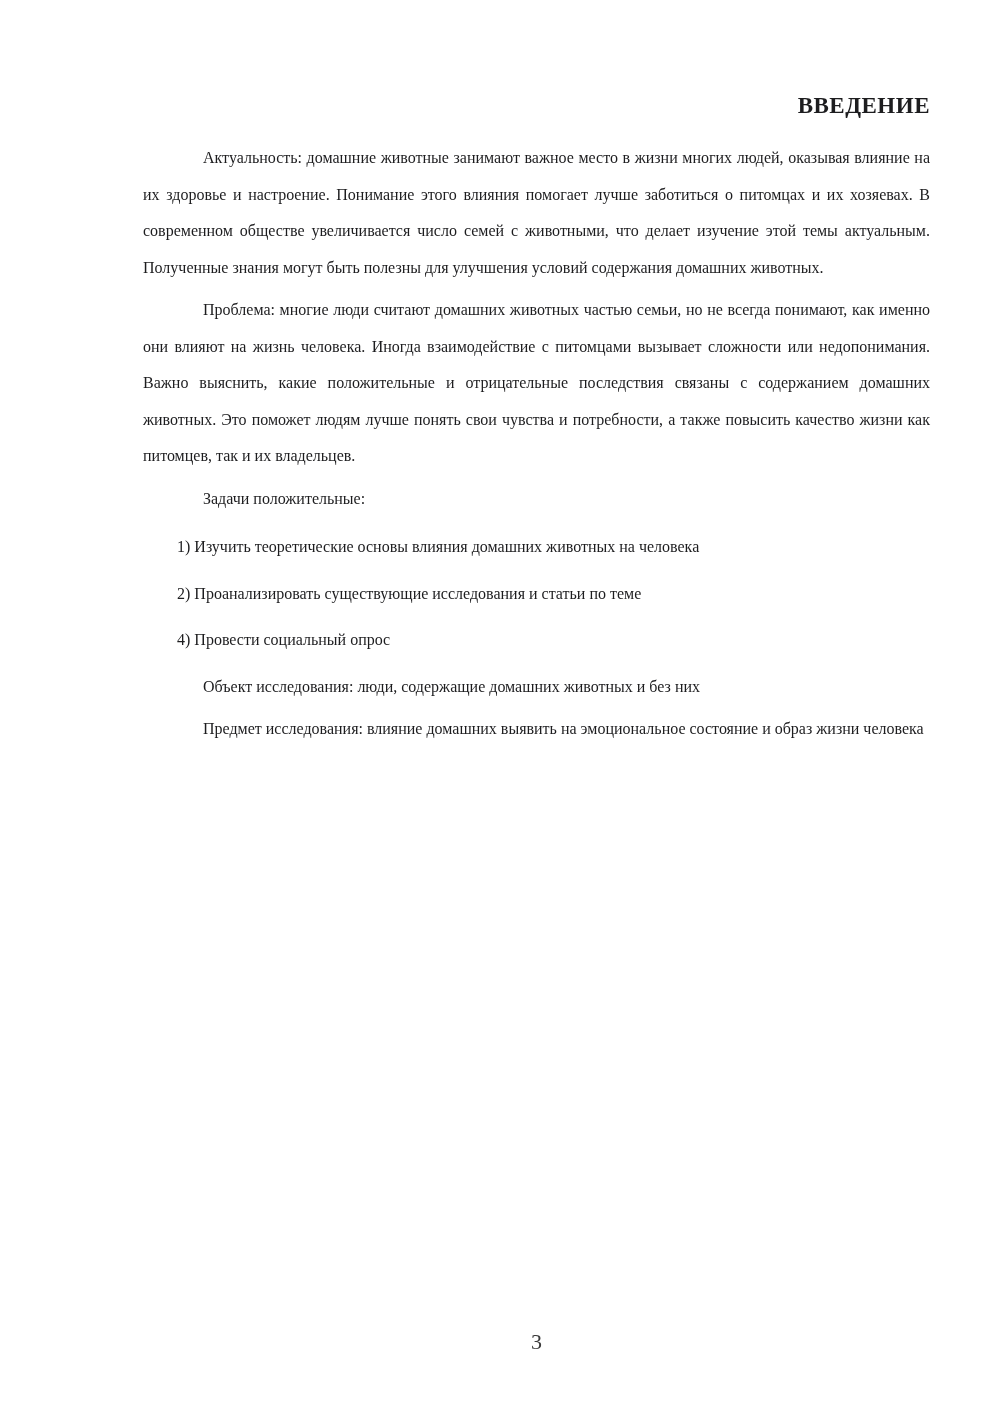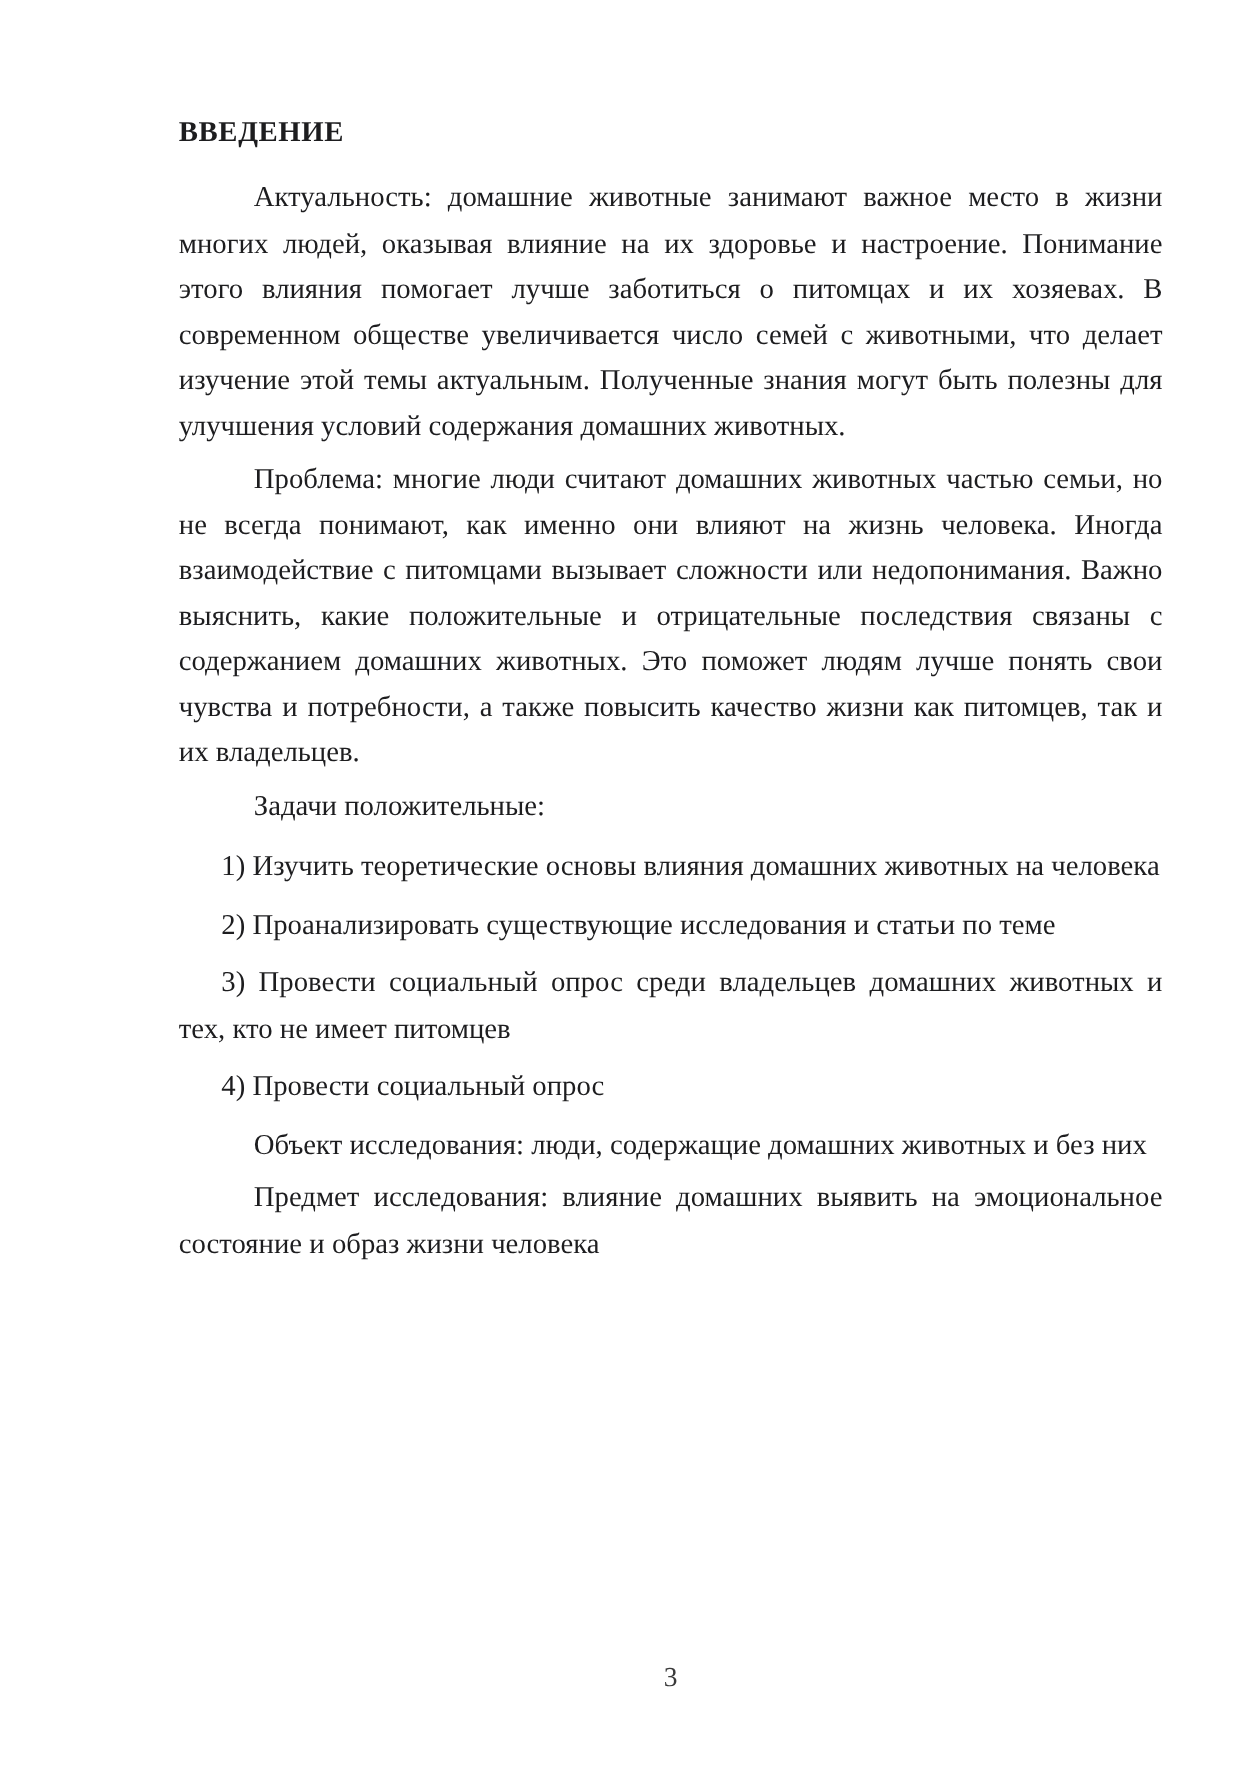--- a/index.html
+++ b/index.html
@@ -19,26 +19,26 @@
     width: 1000px;
     height: 1414px;
     box-sizing: border-box;
     padding: 88px 70px 0 143px;
     background: #ffffff;
   }
   .doc-title {
     font-size: 23px;
     font-weight: bold;
     line-height: 36px;
-    text-align: left;
+    text-align: right;
     margin: 0 0 16px 0;
     letter-spacing: 0.5px;
   }
   .para {
-    font-size: 23px;
+    font-size: 16px;
     line-height: 36.5px;
     text-align: justify;
     text-indent: 60px;
     margin: 0 0 6px 0;
   }
   .para.task {
     text-indent: 34px;
     margin: 0 0 10px 0;
   }
   .para.tasks-heading {
@@ -66,21 +66,20 @@
 
   <p class="para">Проблема: многие люди считают домашних животных частью семьи, но не всегда понимают, как именно они влияют на жизнь человека. Иногда взаимодействие с питомцами вызывает сложности или недопонимания. Важно выяснить, какие положительные и отрицательные последствия связаны с содержанием домашних животных. Это поможет людям лучше понять свои чувства и потребности, а также повысить качество жизни как питомцев, так и их владельцев.</p>
 
 
   <p class="para tasks-heading">Задачи положительные:</p>
 
   <p class="para task">1) Изучить теоретические основы влияния домашних животных на человека</p>
 
   <p class="para task">2) Проанализировать существующие исследования и статьи по теме</p>
 
-  <p class="para task">3) Провести социальный опрос среди владельцев домашних животных и тех, кто не имеет питомцев</p>
 
   <p class="para task">4) Провести социальный опрос</p>
 
 
   <p class="para">Объект исследования: люди, содержащие домашних животных и без них</p>
 
   <p class="para">Предмет исследования: влияние домашних выявить на эмоциональное состояние и образ жизни человека</p>
 
   <div class="page-number">3</div>
 

